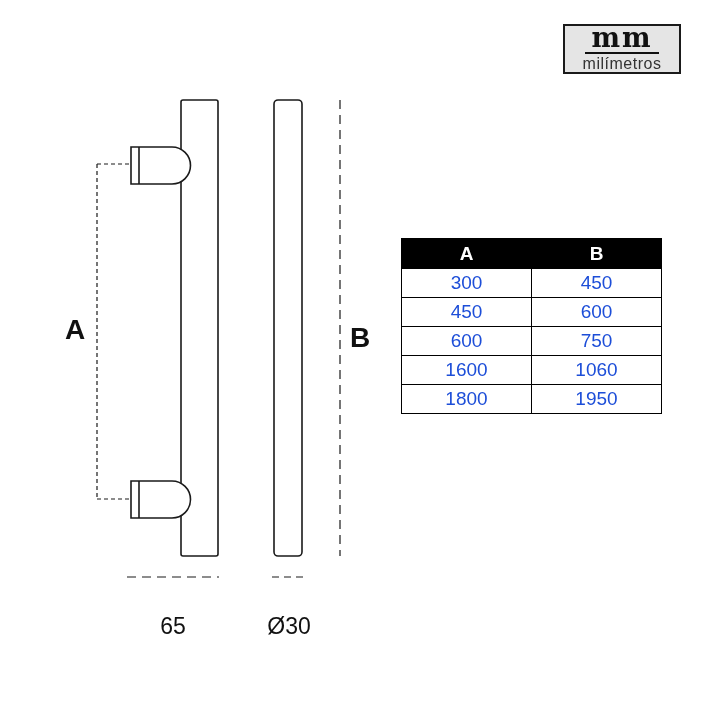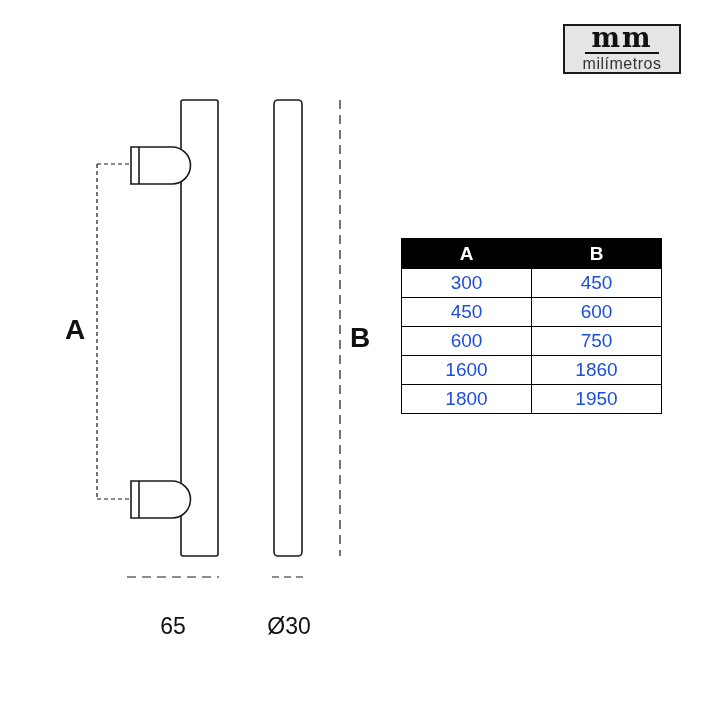--- a/index.html
+++ b/index.html
@@ -161,21 +161,21 @@
       <tr>
         <td>450</td>
         <td>600</td>
       </tr>
       <tr>
         <td>600</td>
         <td>750</td>
       </tr>
       <tr>
         <td>1600</td>
-        <td>1860</td>
+        <td>1060</td>
       </tr>
       <tr>
         <td>1800</td>
         <td>1950</td>
       </tr>
     </tbody>
   </table>
 
 </div>
 

